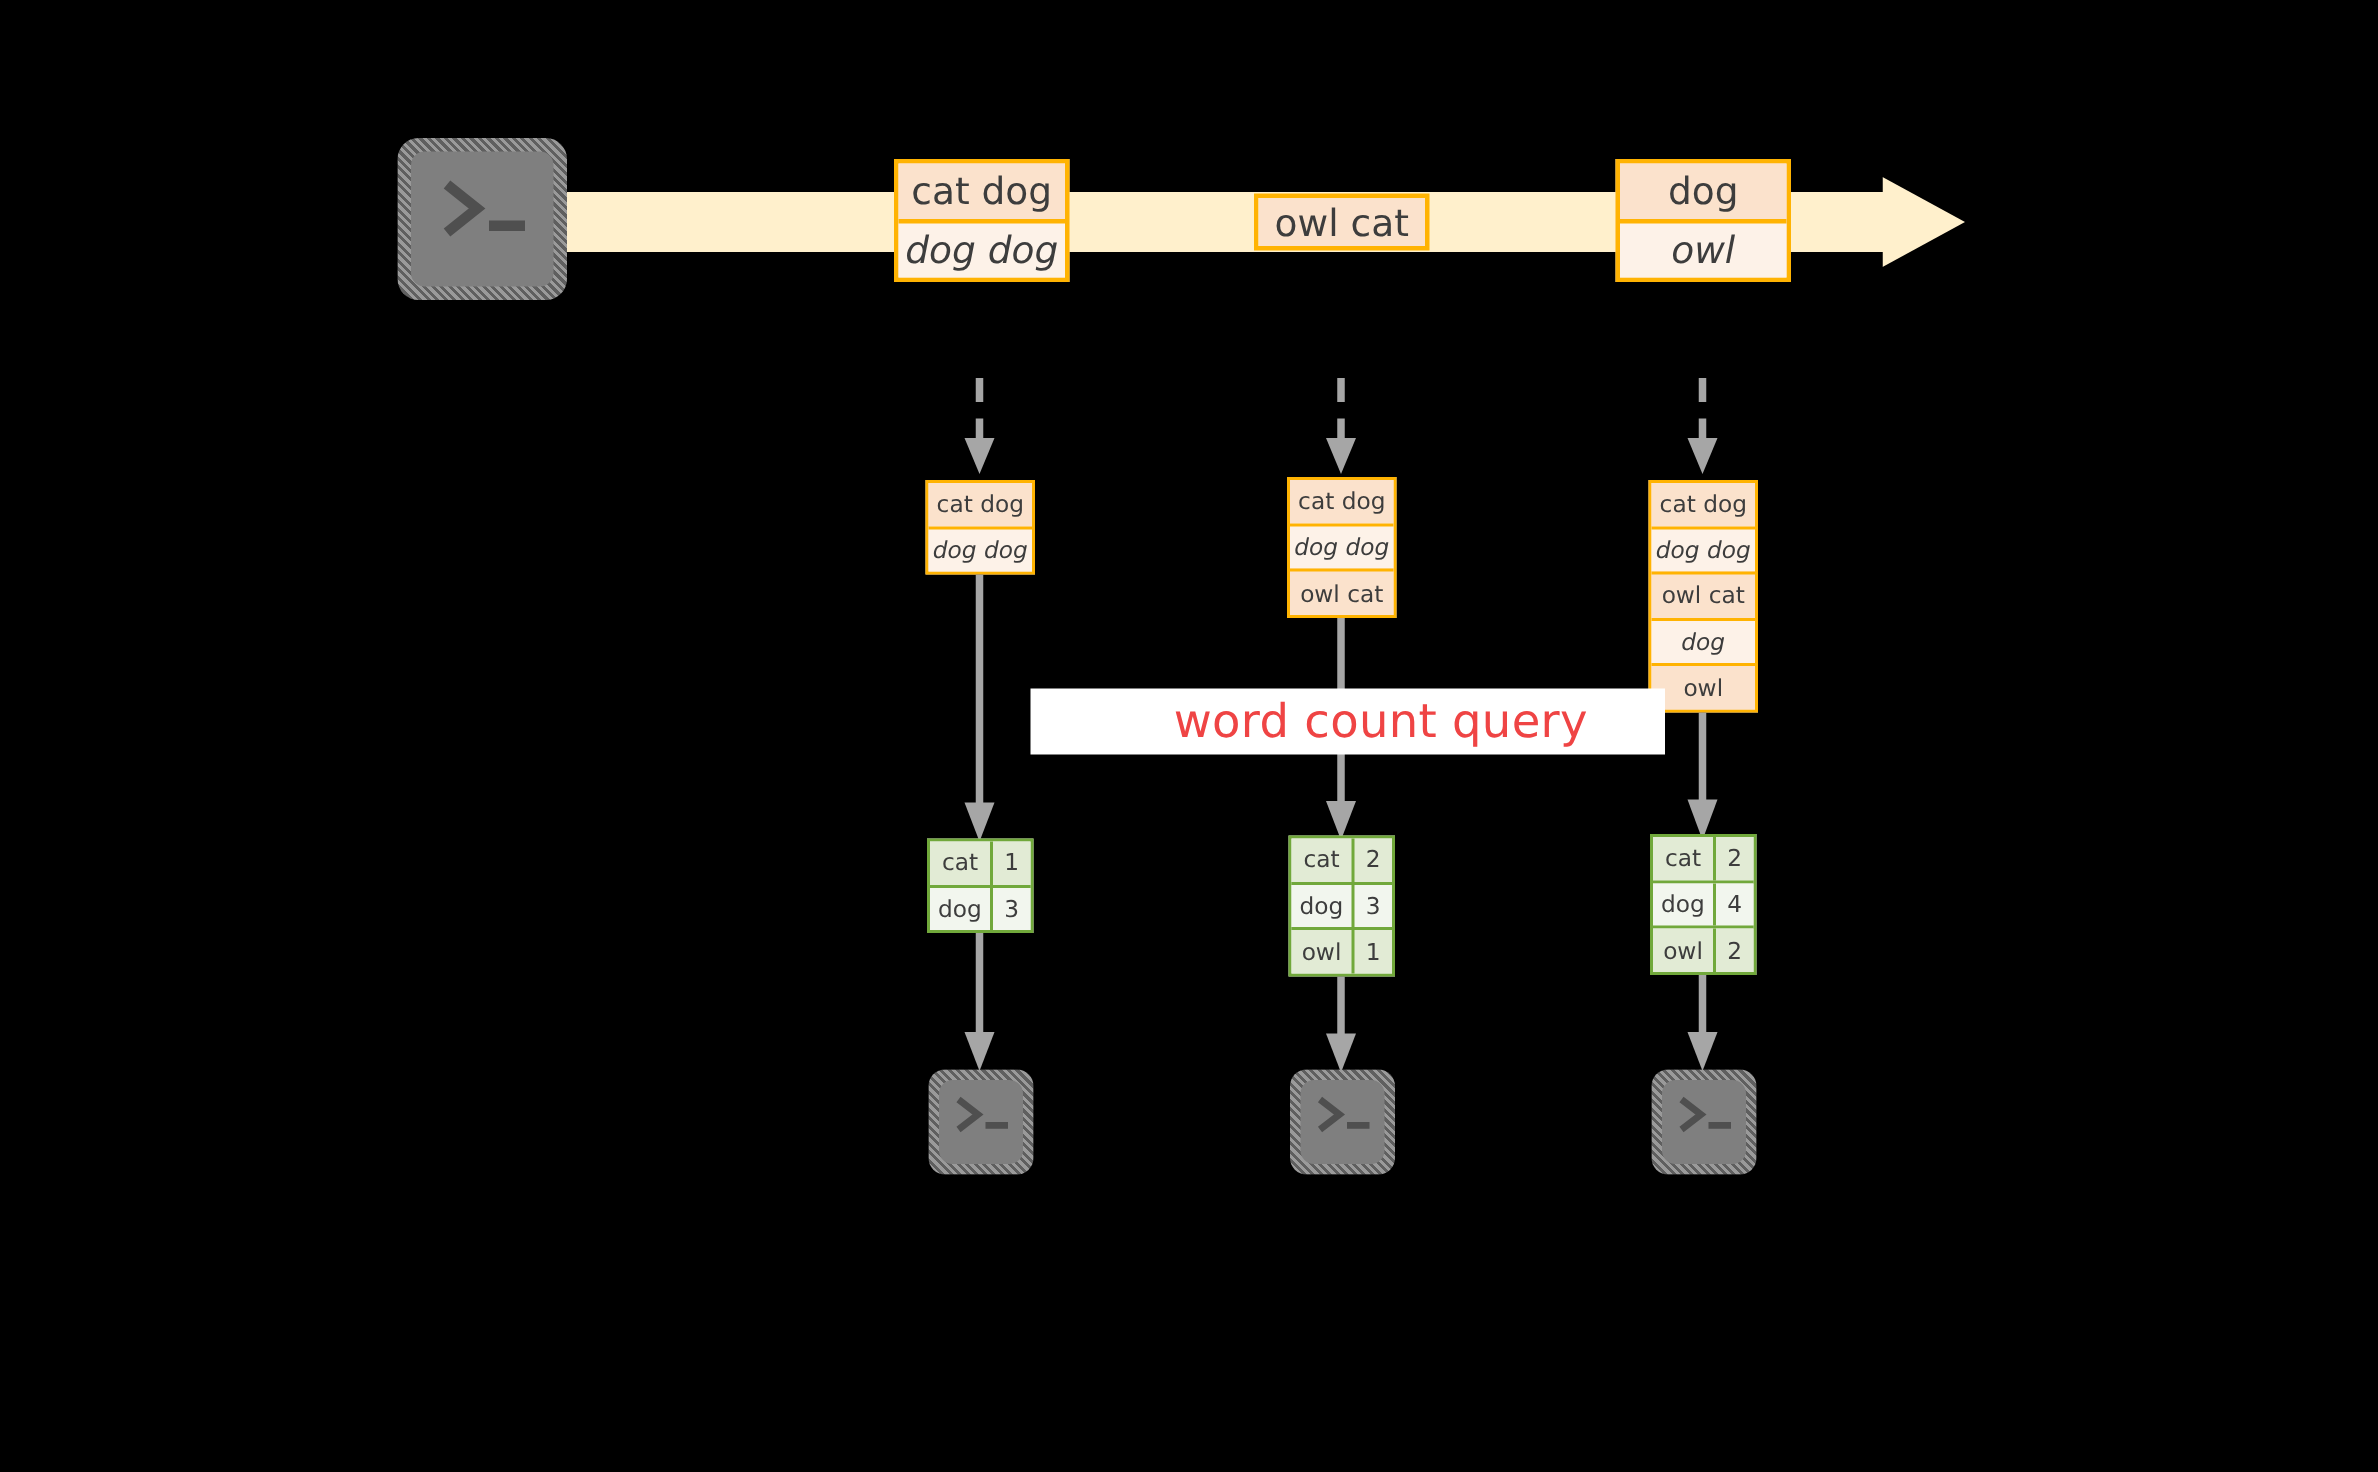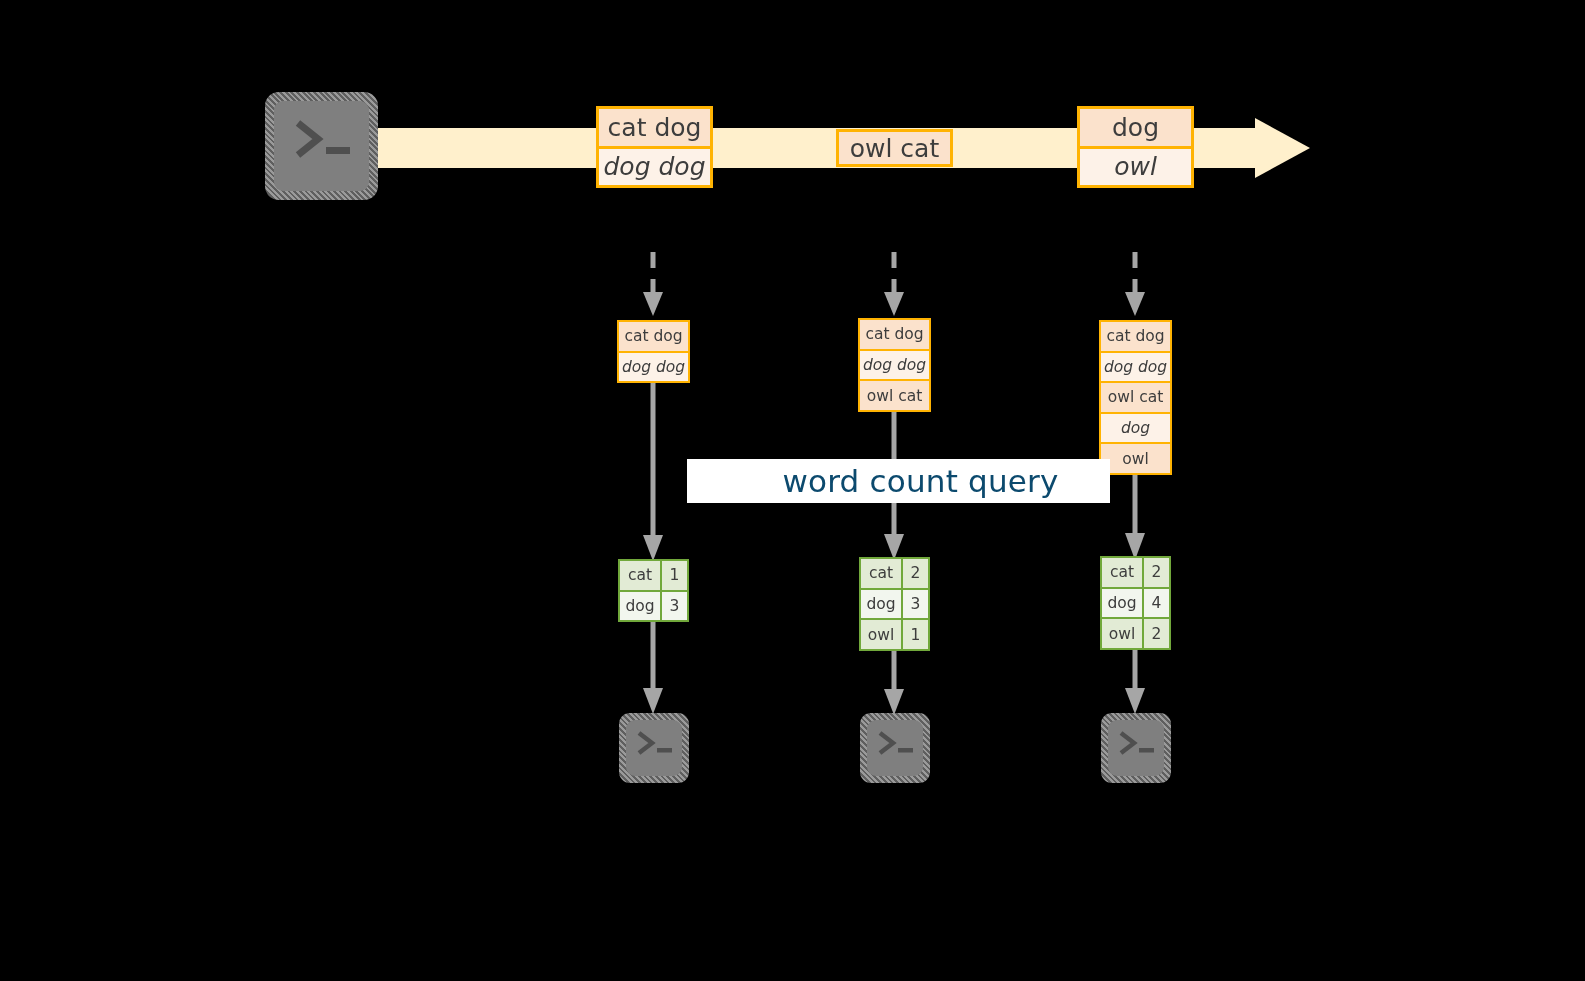--- a/index.html
+++ b/index.html
@@ -120,21 +120,21 @@
   
   .query-banner {
     position: absolute;
     background: #FFFFFF;
     display: flex;
     align-items: center;
     justify-content: center;
   }
   .query-banner span {
     font-size: 31px;
-    color: #0c4a6e;
+    color: #ef4444;
     letter-spacing: 0.2px;
     white-space: nowrap;
     margin-left: 44px;
   }
 </style>
 </head>
 <body>
 
 <div id="stage">
 

